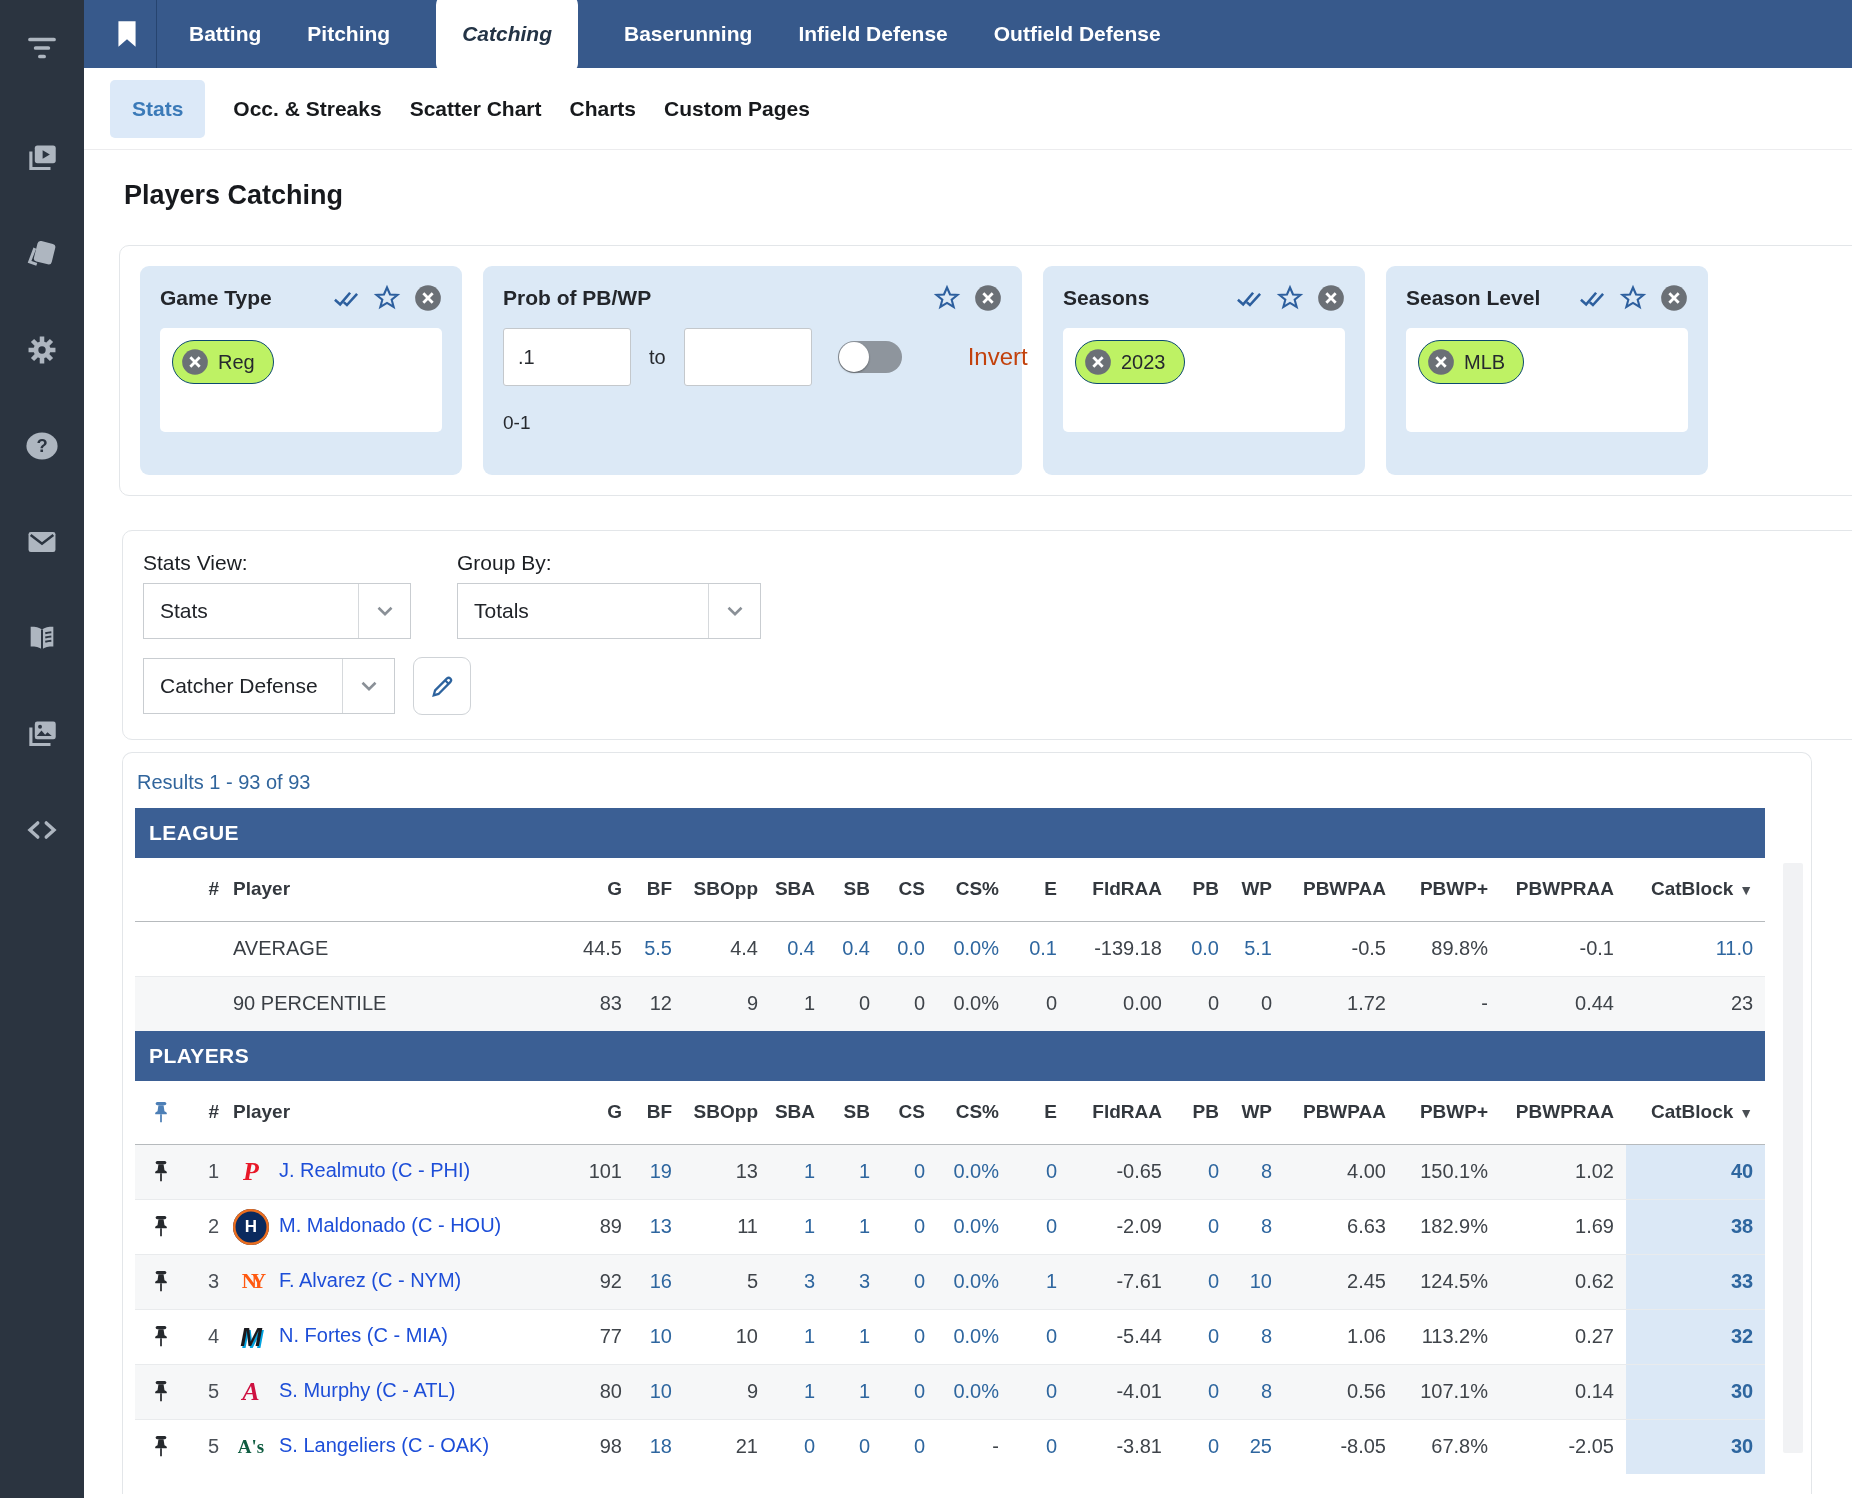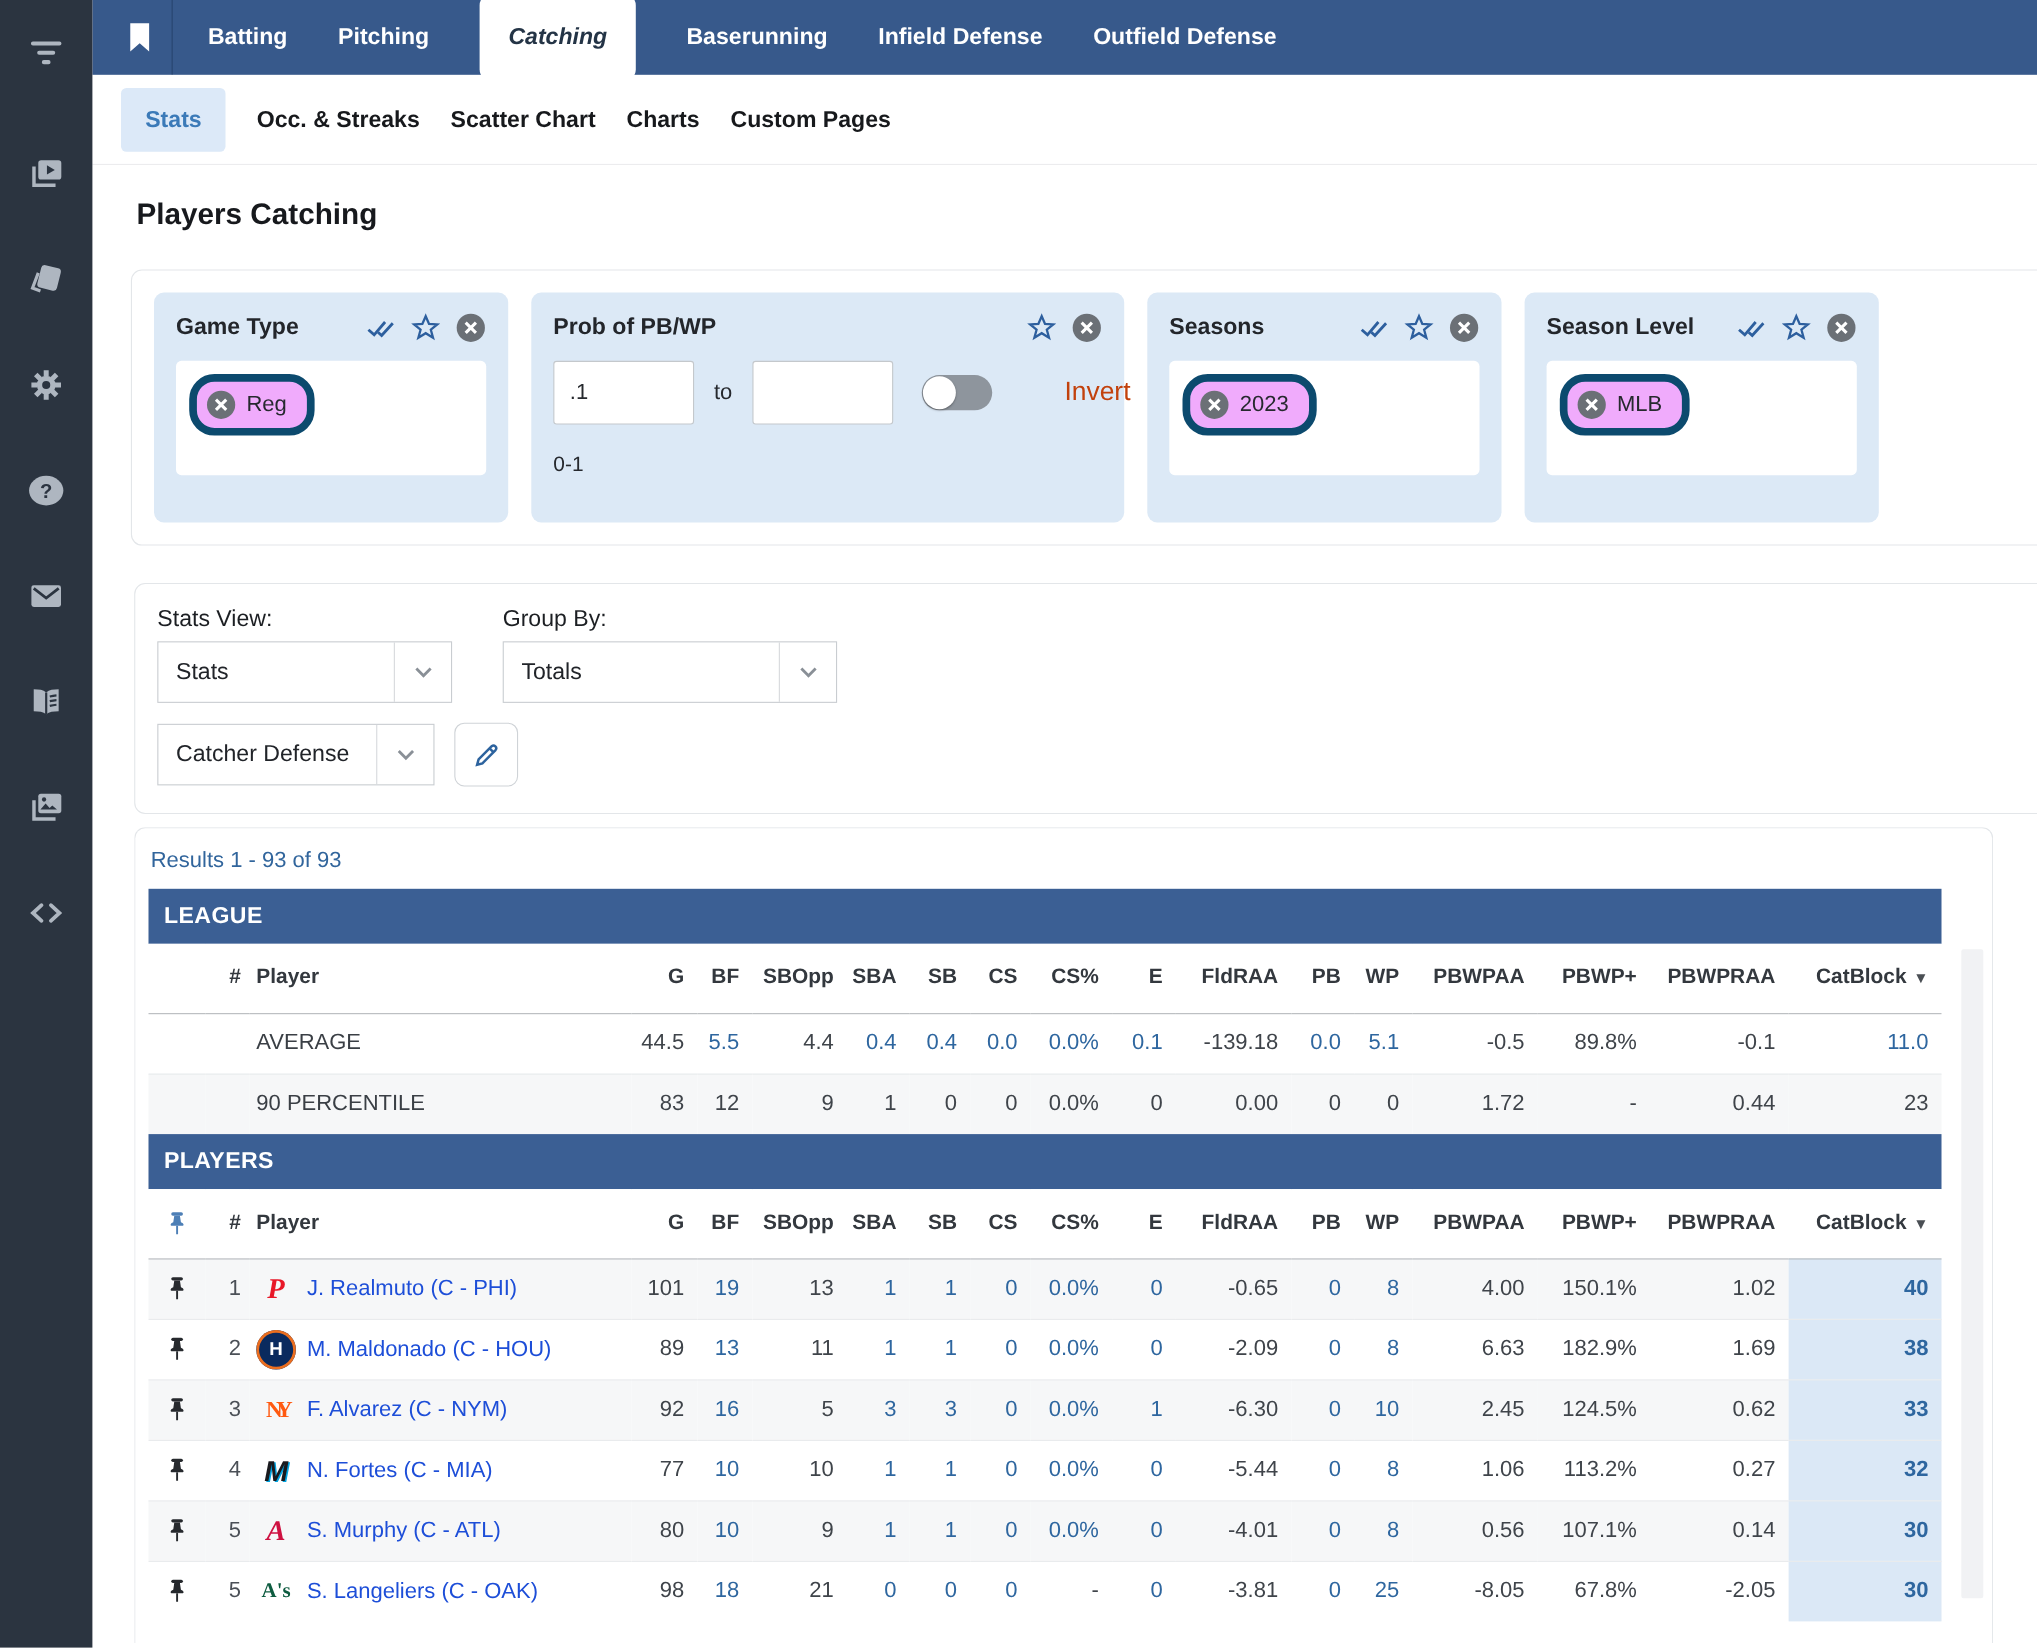--- a/index.html
+++ b/index.html
@@ -38,22 +38,22 @@
   .filters { margin:34px -12px 0 35px; border:1px solid #e3e6e9; border-radius:10px;
     padding:20px; display:flex; gap:21px; }
   .fcard { background:#dce9f6; border-radius:9px; padding:18px 20px; width:322px; height:209px; }
   .fcard.wide { width:539px; }
   .fhead { display:flex; align-items:center; justify-content:space-between; margin-bottom:16px; }
   .flabel { font-size:21px; font-weight:700; color:#23262b; }
   .ficons { display:flex; align-items:center; gap:13px; }
   .ficon { background:none; border:none; cursor:pointer; display:flex; align-items:center; padding:0; }
   .ficon svg { width:28px; height:28px; }
   .fbox { background:#fff; border-radius:5px; min-height:104px; padding:12px; }
-  .chip { display:inline-flex; align-items:center; gap:9px; background:#f0abfc;
-    border:7px solid #0c4a6e; border-radius:23px; padding:7px 18px 7px 8px; }
+  .chip { display:inline-flex; align-items:center; gap:9px; background:#bef264;
+    border:1px solid #0c4a6e; border-radius:23px; padding:7px 18px 7px 8px; }
   .chip-x { width:28px; height:28px; display:inline-flex; cursor:pointer; }
   .chip-x svg { width:28px; height:28px; }
   .chip-label { font-size:20px; color:#26292e; }
   .frow { display:flex; align-items:center; gap:18px; }
   .finput { width:128px; height:58px; border:1px solid #c4c8cc; border-radius:3px;
     font-size:20px; padding:0 14px; color:#26292e; font-family:inherit; background:#fff; }
   .to-label { font-size:20px; color:#26292e; }
   .toggle { width:64px; height:32px; border-radius:16px; background:#8e959d; display:inline-flex;
     align-items:center; padding:1px; cursor:pointer; flex:0 0 auto; margin-left:8px; }
   .knob { width:30px; height:30px; border-radius:50%; background:#fff; box-shadow:0 1px 2px rgba(0,0,0,.35); }
@@ -559,21 +559,21 @@
               <td class="c-rank">3</td>
               <td class="c-player"><span class="logo" style="color: rgb(255, 89, 16); font-family: &quot;Liberation Serif&quot;, serif; letter-spacing: -6px; font-size: 21px;">NY</span><span class="player-link">F. Alvarez (C - NYM)</span></td>
               <td class="num">92</td>
               <td class="num link">16</td>
               <td class="num">5</td>
               <td class="num link">3</td>
               <td class="num link">3</td>
               <td class="num link">0</td>
               <td class="num link">0.0%</td>
               <td class="num link">1</td>
-              <td class="num">-6.30</td>
+              <td class="num">-7.61</td>
               <td class="num link">0</td>
               <td class="num link">10</td>
               <td class="num">2.45</td>
               <td class="num">124.5%</td>
               <td class="num">0.62</td>
               <td class="num link band">33</td>
             </tr>
             <tr class="data player-row">
               <td class="c-pin pin-btn"><svg viewBox="0 0 24 26">
                   <rect x="6.2" y="1.6" width="11.6" height="3.4" rx="1.7" fill="#26292d"></rect>

